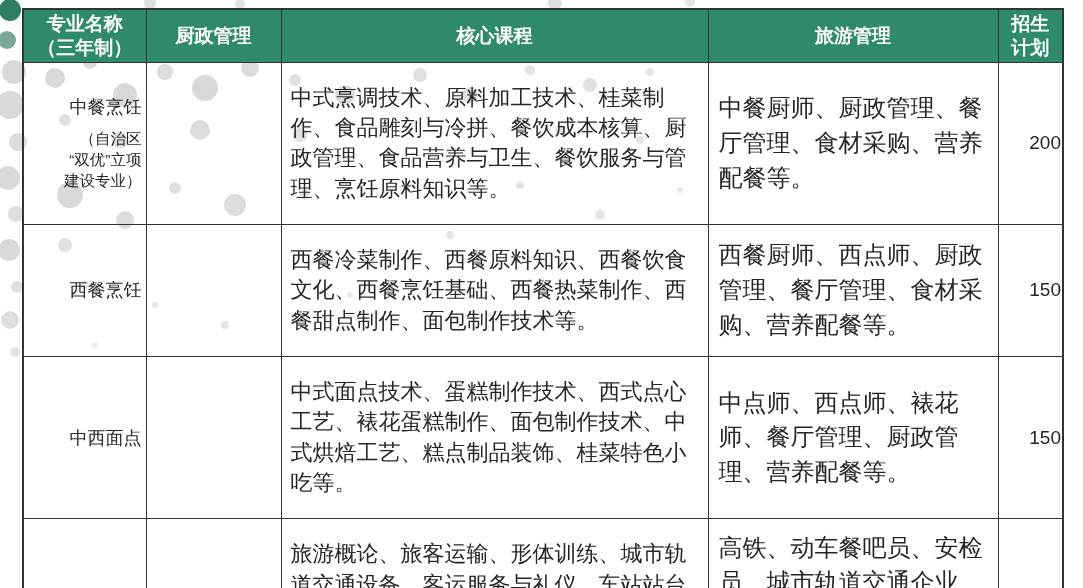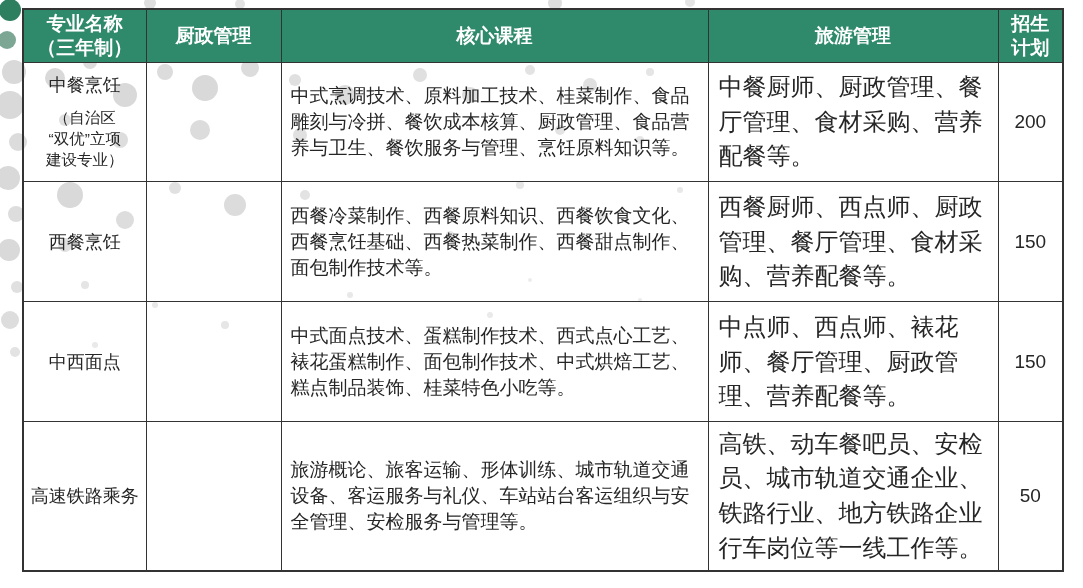--- a/index.html
+++ b/index.html
@@ -39,40 +39,40 @@
     background: var(--header_bg);
     color: #ffffff;
     font-weight: bold;
     font-size: 19px;
     text-align: center;
     white-space: pre-line;
     line-height: 1.25;
     padding: 2px 4px;
   }
   td.cell-major {
-    text-align: center;
+    text-align: right;
     font-size: 18px;
     line-height: 1.35;
     padding: 4px 4px;
   }
   td.cell-direction { text-align: center; }
   td.cell-courses {
     text-align: left;
-    font-size: 19px;
+    font-size: 22px;
     line-height: 1.38;
     padding: 20px 9px;
   }
   td.cell-jobs {
     text-align: left;
     font-size: 24px;
     line-height: 1.45;
     padding: 4px 10px;
   }
   td.cell-plan {
-    text-align: center;
+    text-align: right;
     font-size: 19px;
   }
   .major-name { font-size: 18px; }
   .major-note {
     font-size: 15.5px;
     white-space: pre-line;
     line-height: 1.35;
     margin-top: 10px;
   }
   tr.row-header { height: 49px; }

